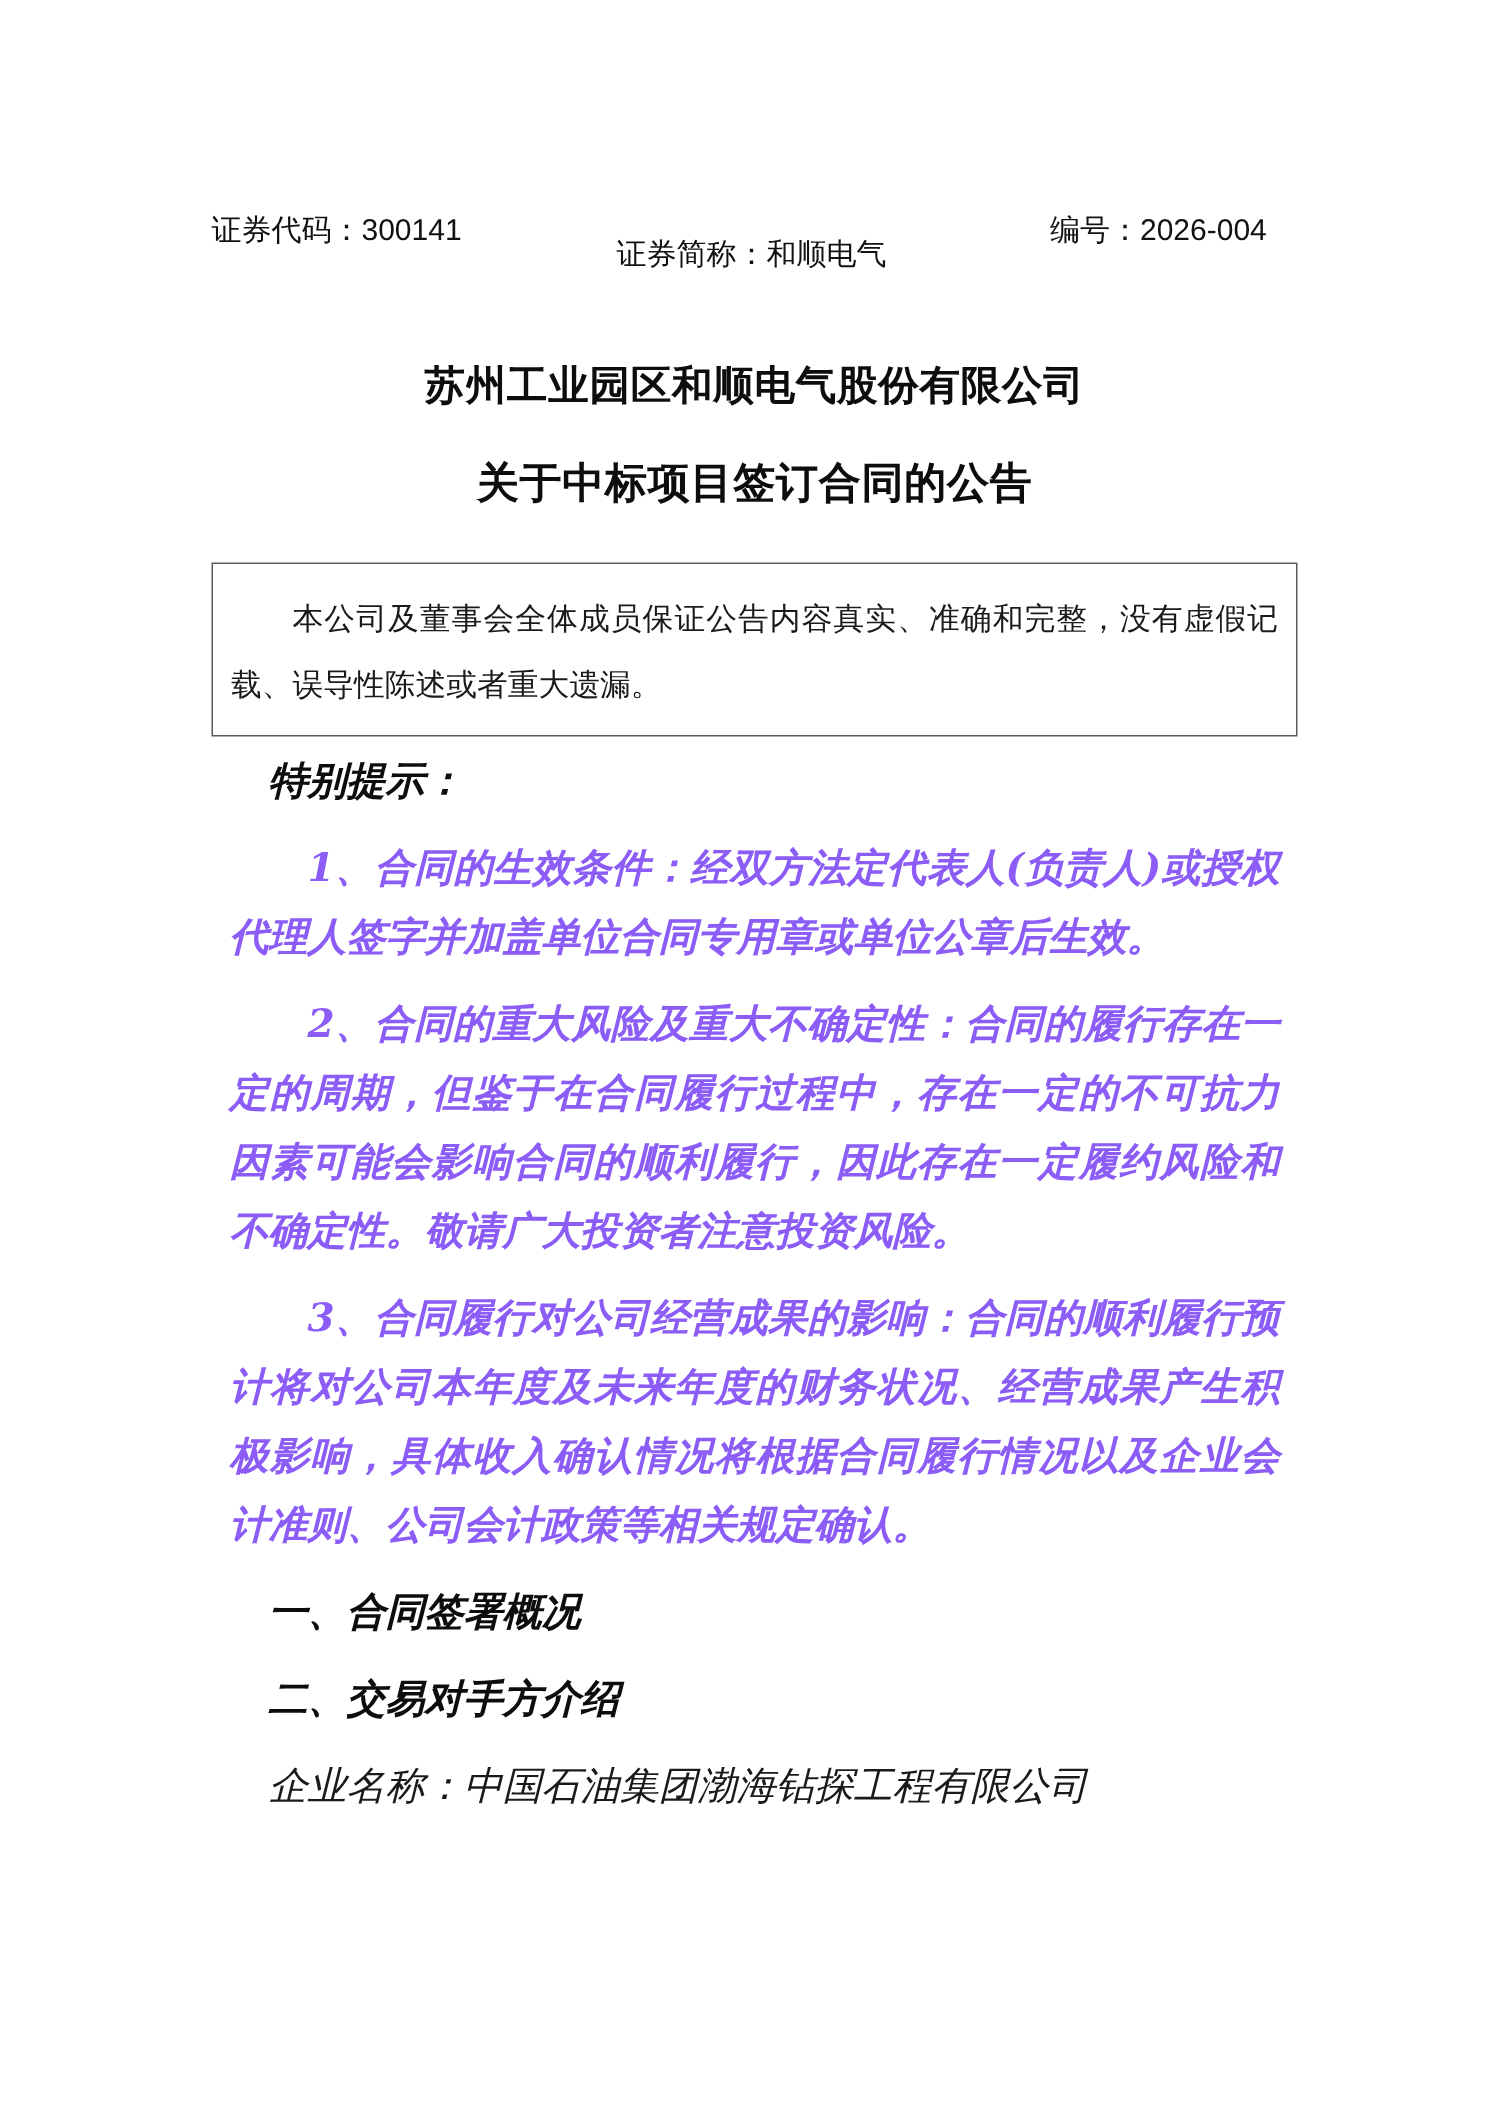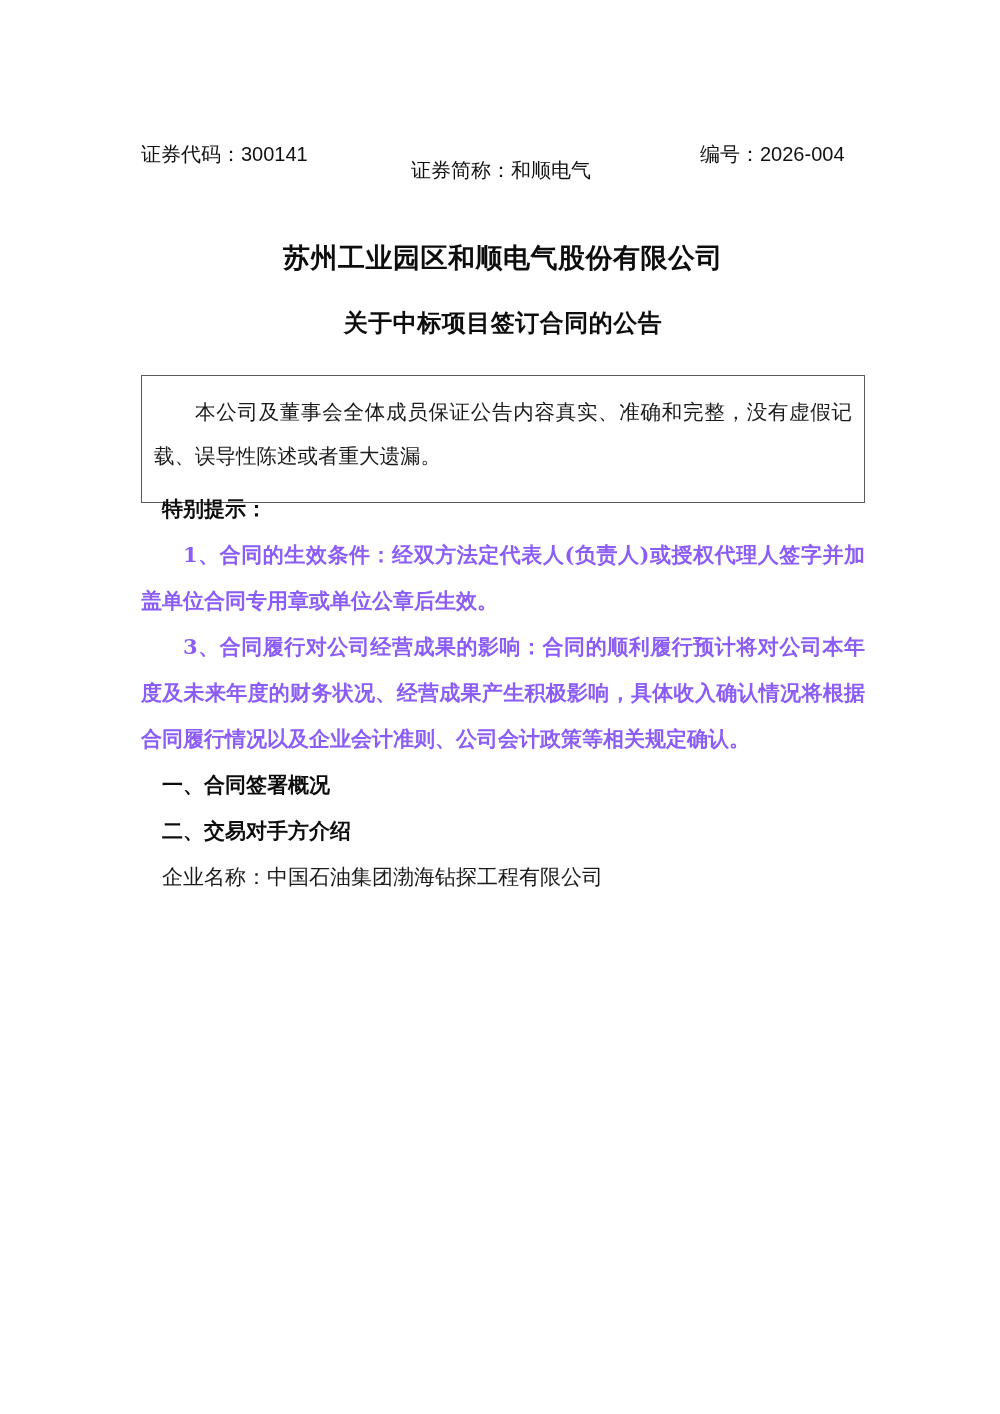--- a/index.html
+++ b/index.html
@@ -51,62 +51,63 @@
     font-family: Liberation Mono, monospace;
     font-weight: bold;
     color: #0d0d0d;
   }
   .title-line-1 {
     font-size: 27px;
     line-height: 40px;
     letter-spacing: 0.5px;
   }
   .title-line-2 {
-    font-size: 24px;
+    font-size: 28px;
     line-height: 40px;
     letter-spacing: 0.5px;
     margin-top: 25px;
   }
 
   
   .disclaimer-box {
     position: absolute;
     left: 141px;
     top: 375px;
     width: 724px;
     box-sizing: border-box;
     border: 1.4px solid #5a5a5a;
-    padding: 14px 12px 24px 12px;
+    padding: 14px 12px 12px 12px;
   }
   .disclaimer-box p {
     margin: 0;
     font-size: 20.5px;
     line-height: 44px;
     text-indent: 2em;
     text-align: justify;
     text-justify: inter-ideograph;
     color: #1a1a1a;
   }
 
   
   .body-flow {
     position: absolute;
     left: 141px;
     top: 486px;
     width: 724px;
   }
 
   .para {
-    margin: 0;
-    font-size: 21px;
+    margin: 12px;
+    font-size: 26px;
     line-height: 46px;
     text-indent: 2em;
     text-align: justify;
     text-justify: inter-ideograph;
     color: #1a1a1a;
+    font-style: italic;
   }
 
   .para.bold {
     font-weight: bold;
     color: #8b5cf6;
   }
 
   .para.heading {
     font-weight: bold;
     color: #0d0d0d;
@@ -137,20 +138,21 @@
   <div class="disclaimer-box">
     <p>本公司及董事会全体成员保证公告内容真实、准确和完整，没有虚假记载、误导性陈述或者重大遗漏。</p>
   </div>
 
   <div class="body-flow">
 
     <p class="para heading">特别提示：</p>
 
     <p class="para bold">1、合同的生效条件：经双方法定代表人(负责人)或授权代理人签字并加盖单位合同专用章或单位公章后生效。</p>
 
+    <p class="para bold">2、合同的重大风险及重大不确定性：合同的履行存在一定的周期，但鉴于在合同履行过程中，存在一定的不可抗力因素可能会影响合同的顺利履行，因此存在一定履约风险和不确定性。敬请广大投资者注意投资风险。</p>
 
     <p class="para bold">3、合同履行对公司经营成果的影响：合同的顺利履行预计将对公司本年度及未来年度的财务状况、经营成果产生积极影响，具体收入确认情况将根据合同履行情况以及企业会计准则、公司会计政策等相关规定确认。</p>
 
     <p class="para heading">一、合同签署概况</p>
 
 
     <p class="para heading">二、交易对手方介绍</p>
 
 
     <p class="para field">企业名称：中国石油集团渤海钻探工程有限公司</p>

